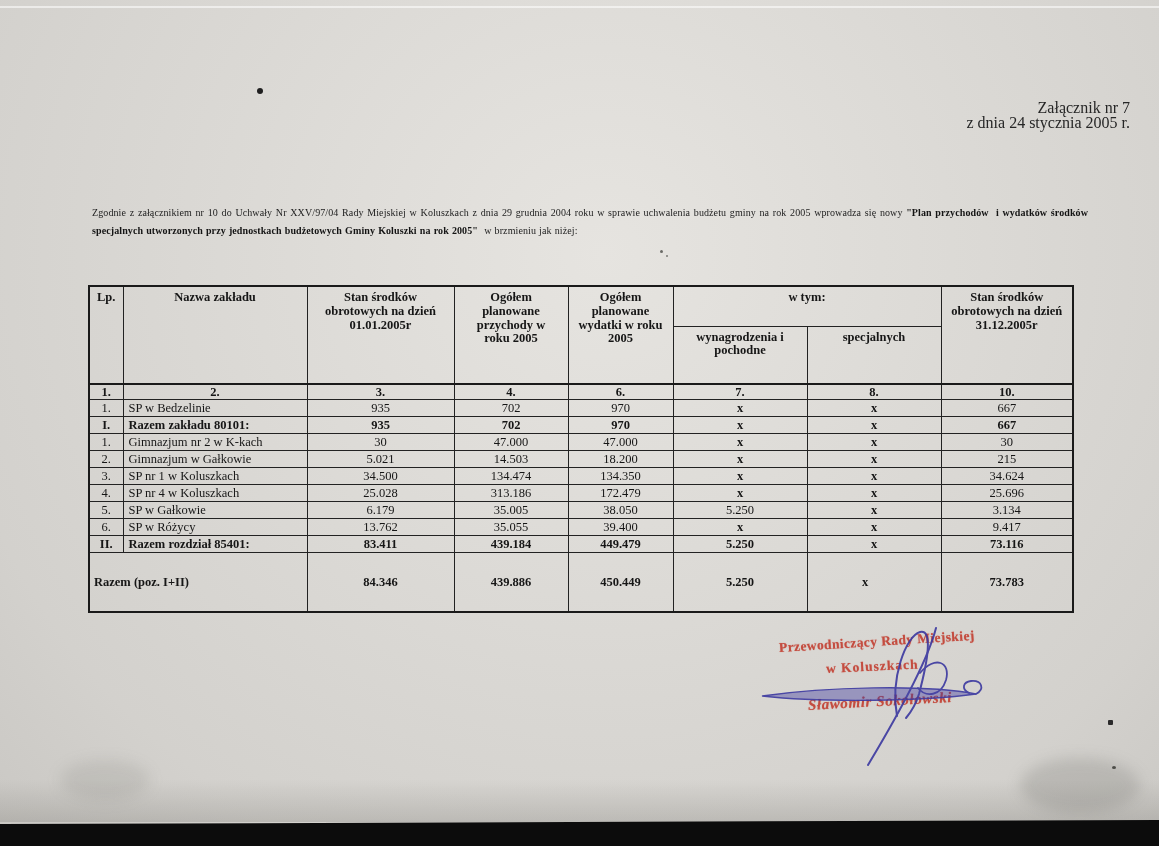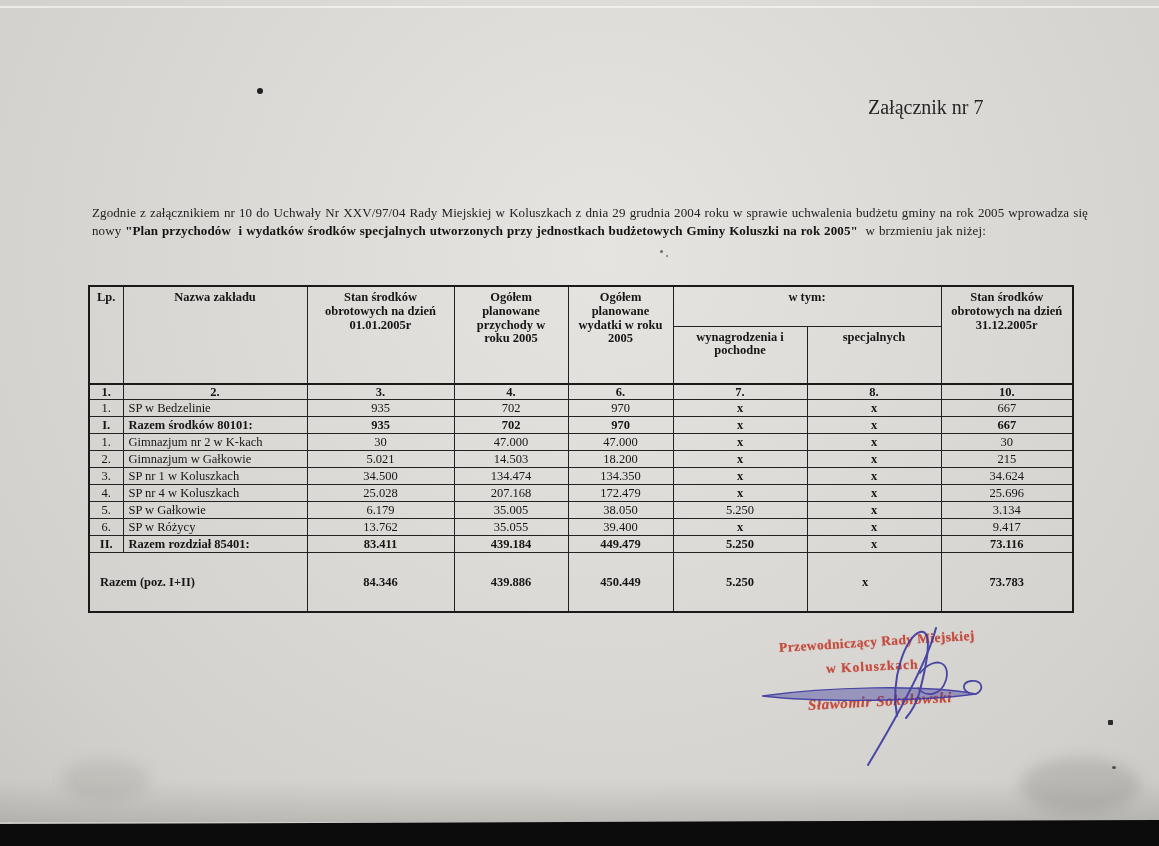--- a/index.html
+++ b/index.html
@@ -15,25 +15,25 @@
   .top-line{position:absolute;left:0;top:6px;width:100%;height:2px;background:rgba(255,255,255,.55);}
   .scan-bottom{position:absolute;left:-6px;right:-6px;bottom:-5px;height:29px;background:#0c0c0c;transform:rotate(-0.2deg);}
   .scan-shadow{position:absolute;left:0;right:0;bottom:24px;height:42px;background:linear-gradient(to bottom, rgba(120,118,112,0) 0%, rgba(98,96,90,.22) 100%);}
   .smudge{position:absolute;border-radius:50%;filter:blur(7px);}
   .smudge.a{left:1020px;top:758px;width:120px;height:55px;background:rgba(95,93,88,.20);}
   .smudge.b{left:60px;top:760px;width:90px;height:40px;background:rgba(105,103,98,.14);}
   .speck{position:absolute;border-radius:50%;}
 
   .corner-ref{
     position:absolute;left:868px;top:100px;width:262px;
-    text-align:left;font-size:20px;line-height:15.2px;color:#262626;
+    text-align:right;font-size:16px;line-height:15.2px;color:#262626;
   }
   .paragraph{
     position:absolute;left:92px;top:204px;width:996px;
-    font-size:13px;line-height:17.6px;text-align:justify;color:#222;
+    font-size:10px;line-height:17.6px;text-align:justify;color:#222;
     white-space:pre-wrap;word-spacing:.5px;letter-spacing:.1px;
   }
   .paragraph b{color:#141414;}
 
   table.doc-table{
     position:absolute;left:88px;top:285px;width:984px;
     border-collapse:collapse;table-layout:fixed;
     font-family:"Liberation Serif","DejaVu Serif",serif;
     font-size:12.5px;color:#161616;
     border:2px solid #1a1a1a;
@@ -44,21 +44,21 @@
     padding:4px 2px 0 2px;line-height:13.8px;white-space:pre-line;
   }
   tr.hdr-top{height:40px;}
   tr.hdr-sub{height:58px;}
   tr.numrow td{
     height:14px;text-align:center;font-weight:bold;line-height:13px;
     border-top:2px solid #1a1a1a;padding:0;
   }
   tr.datarow td{height:16px;line-height:14px;padding:0 5px;vertical-align:middle;}
   td.c-lp{text-align:center;padding:0 2px;}
-  td.c-name{text-align:left;padding-left:10px;}
+  td.c-name{text-align:left;padding-left:4px;}
   td.c-num{text-align:center;}
   td.x7{padding-right:47px;}
   td.x8{padding-right:19px;}
   td.xcell{font-weight:bold;}
   tr.bold td{font-weight:bold;}
   tr.totalrow td{height:56px;vertical-align:middle;font-weight:bold;}
 
   .stamp-line{position:absolute;color:#c23a2c;opacity:.88;font-weight:bold;
     text-shadow:0 0 1px rgba(194,58,44,.65);}
   .stamp-l1{left:779px;top:640px;font-size:13.5px;letter-spacing:.4px;transform:rotate(-3.6deg);transform-origin:left center;}
@@ -68,20 +68,21 @@
 </style>
 </head>
 <body>
 
 <div class="sheet">
 
   <div class="top-line"></div>
 
   <div class="corner-ref">
     <div>Załącznik nr 7</div>
+    <div>z dnia 24 stycznia 2005 r.</div>
   </div>
 
   <div class="paragraph"><span>Zgodnie z załącznikiem nr 10 do Uchwały Nr XXV/97/04 Rady Miejskiej w Koluszkach z dnia 29 grudnia 2004 roku w sprawie uchwalenia budżetu gminy na rok 2005 wprowadza się nowy </span><b>"Plan przychodów  i wydatków środków specjalnych utworzonych przy jednostkach budżetowych Gminy Koluszki na rok 2005"</b><span>  w brzmieniu jak niżej:</span></div>
 
   <table class="doc-table">
     <colgroup>
       <col style="width:34px">
         <col style="width:184px">
         <col style="width:147px">
         <col style="width:114px">
@@ -131,21 +132,21 @@
       <td class="c-name">SP w Bedzelinie</td>
       <td class="c-num">935</td>
       <td class="c-num">702</td>
       <td class="c-num">970</td>
       <td class="c-num x7 xcell">x</td>
       <td class="c-num x8 xcell">x</td>
       <td class="c-num">667</td>
     </tr>
     <tr class="datarow bold">
       <td class="c-lp">I.</td>
-      <td class="c-name">Razem środków 80101:</td>
+      <td class="c-name">Razem zakładu 80101:</td>
       <td class="c-num">935</td>
       <td class="c-num">702</td>
       <td class="c-num">970</td>
       <td class="c-num x7">x</td>
       <td class="c-num x8">x</td>
       <td class="c-num">667</td>
     </tr>
     <tr class="datarow">
       <td class="c-lp">1.</td>
       <td class="c-name">Gimnazjum nr 2 w K-kach</td>
@@ -173,21 +174,21 @@
       <td class="c-num">134.474</td>
       <td class="c-num">134.350</td>
       <td class="c-num x7 xcell">x</td>
       <td class="c-num x8 xcell">x</td>
       <td class="c-num">34.624</td>
     </tr>
     <tr class="datarow">
       <td class="c-lp">4.</td>
       <td class="c-name">SP nr 4 w Koluszkach</td>
       <td class="c-num">25.028</td>
-      <td class="c-num">207.168</td>
+      <td class="c-num">313.186</td>
       <td class="c-num">172.479</td>
       <td class="c-num x7 xcell">x</td>
       <td class="c-num x8 xcell">x</td>
       <td class="c-num">25.696</td>
     </tr>
     <tr class="datarow">
       <td class="c-lp">5.</td>
       <td class="c-name">SP w Gałkowie</td>
       <td class="c-num">6.179</td>
       <td class="c-num">35.005</td>

